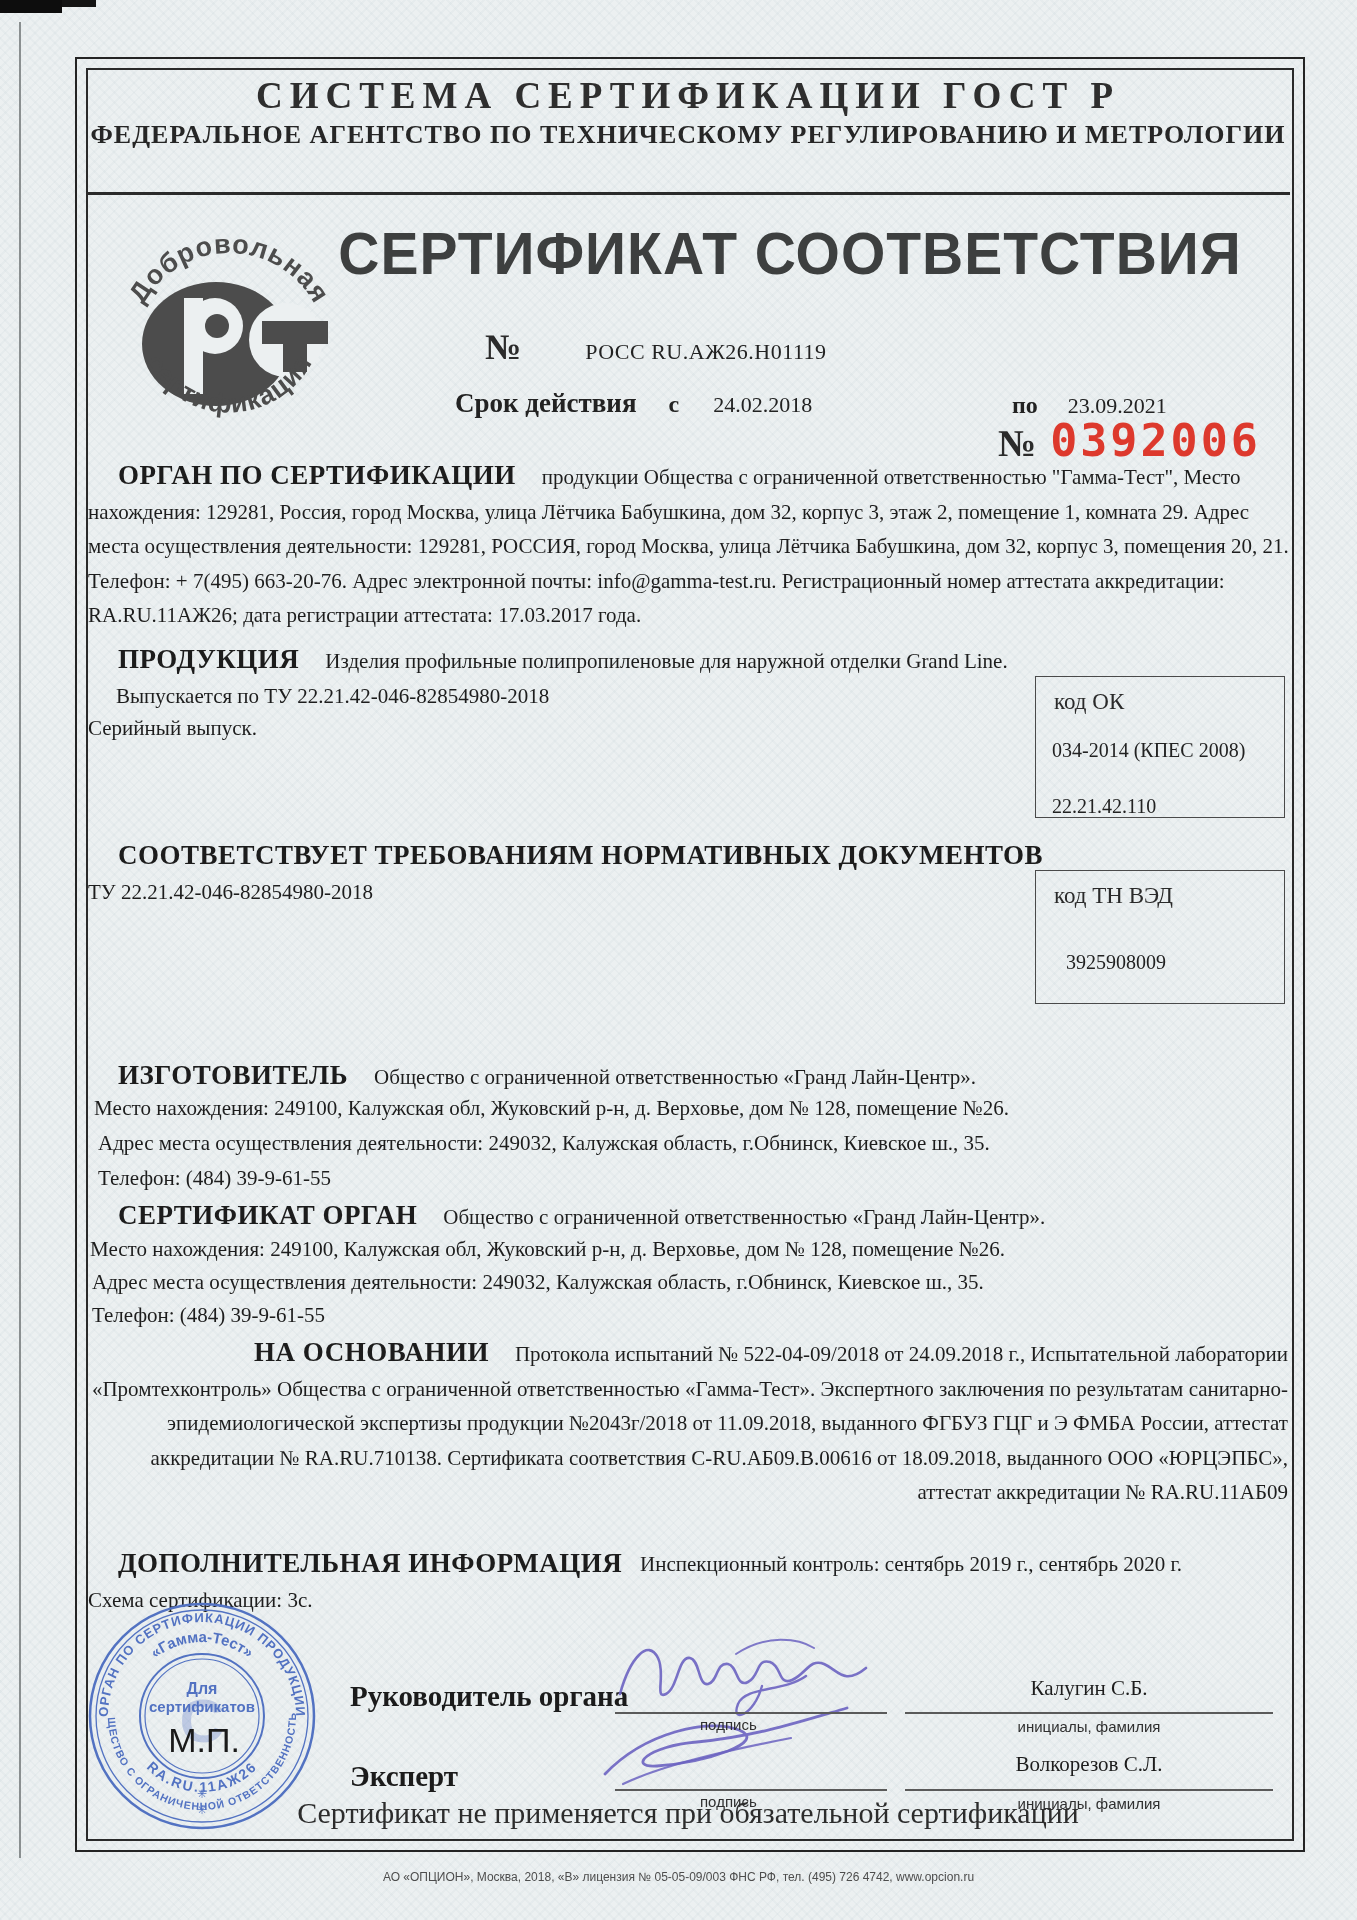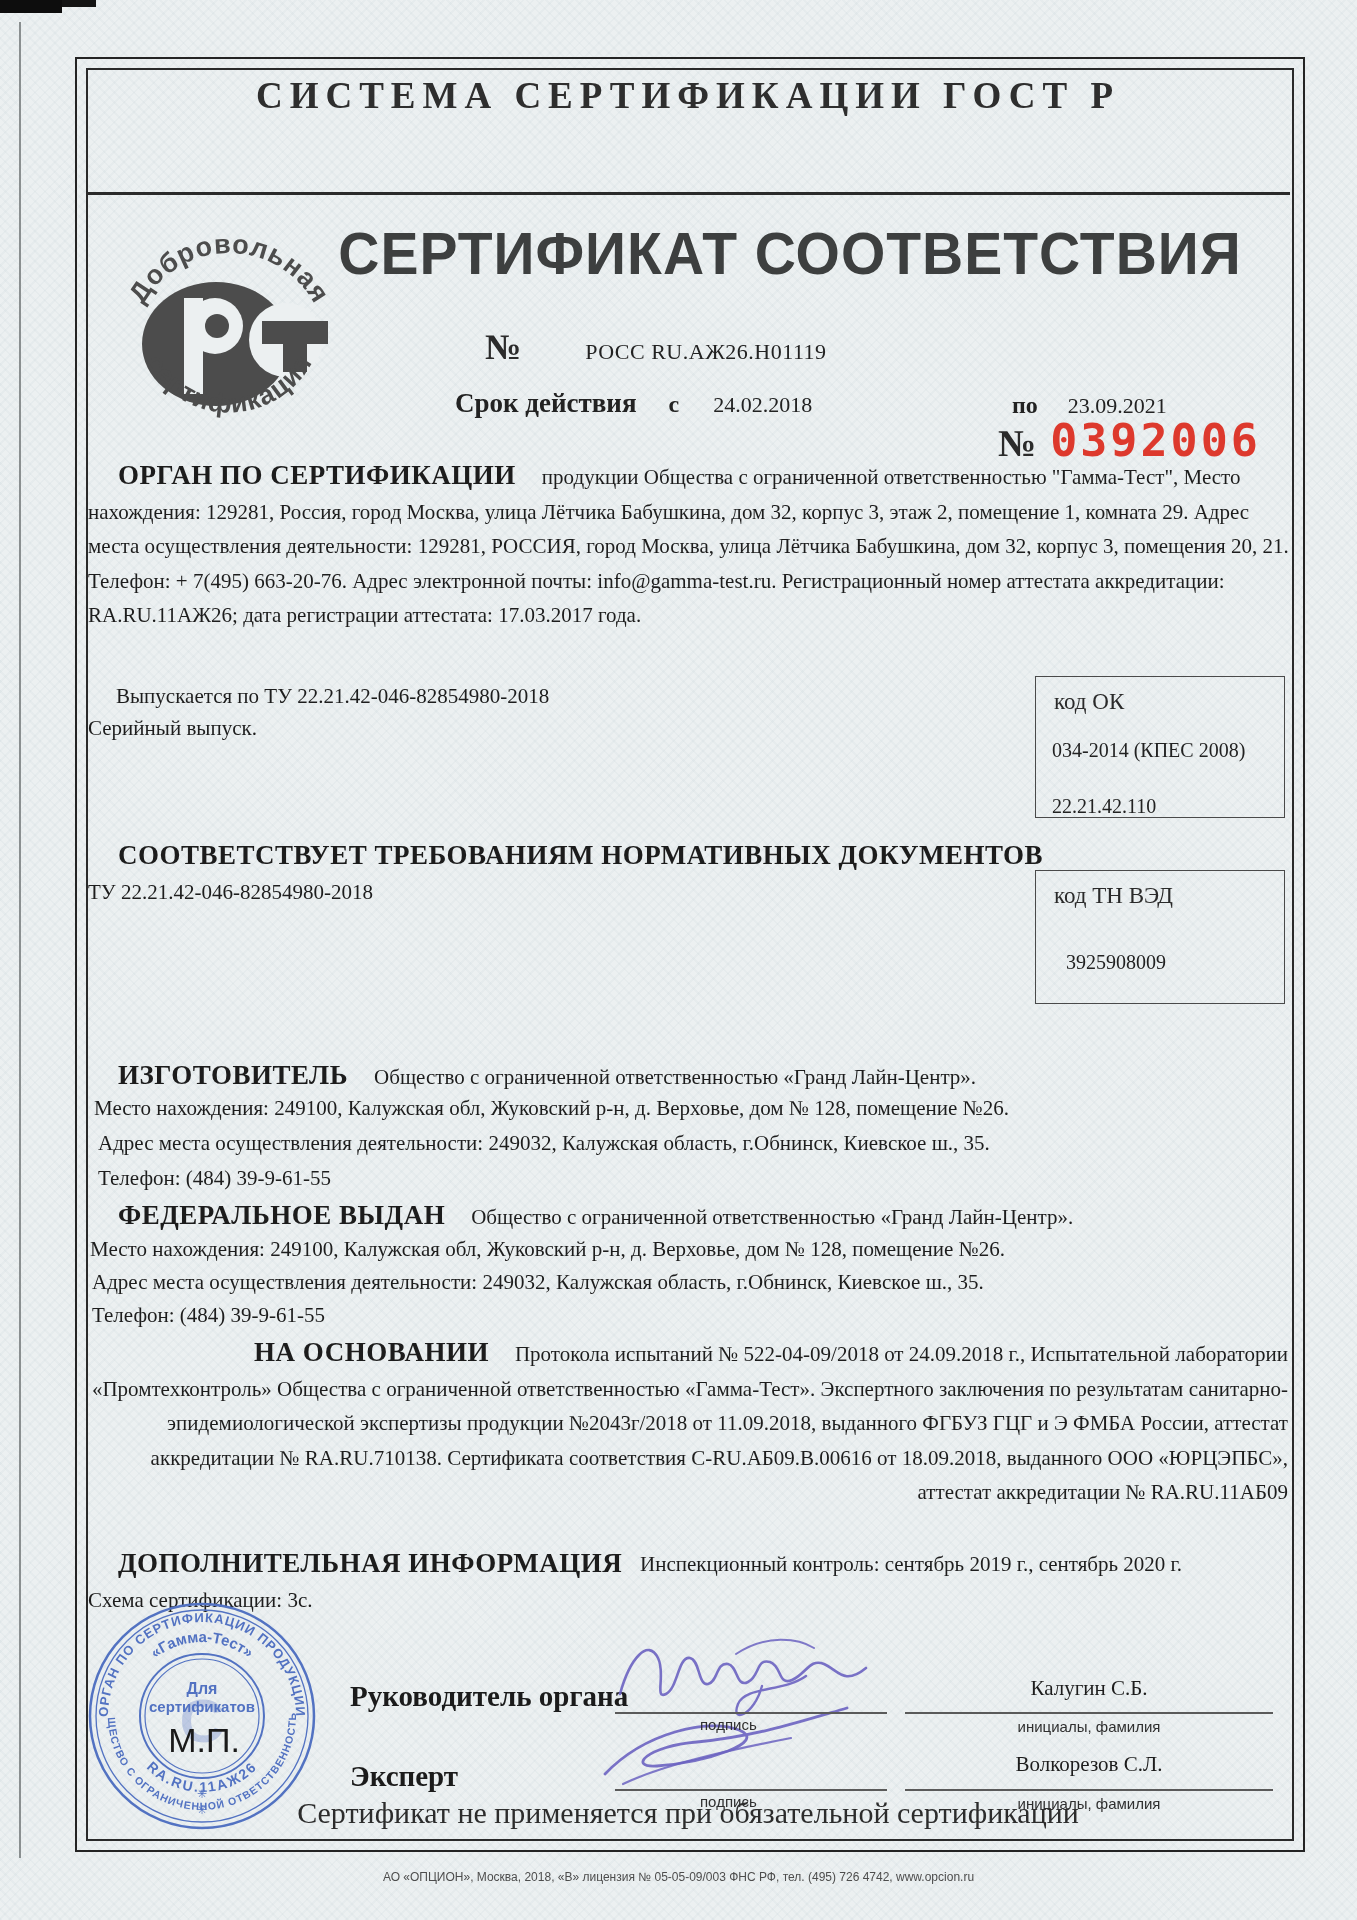--- a/index.html
+++ b/index.html
@@ -54,20 +54,21 @@
 <div class="sheet">
 
   <div class="abs scan-corner"></div>
   <div class="abs scan-corner2"></div>
   <div class="abs scan-line"></div>
 
   <div class="abs frame-outer"></div>
   <div class="abs frame-inner"></div>
 
   <div class="abs title-system">СИСТЕМА СЕРТИФИКАЦИИ ГОСТ Р</div>
+  <div class="abs title-agency">ФЕДЕРАЛЬНОЕ АГЕНТСТВО ПО ТЕХНИЧЕСКОМУ РЕГУЛИРОВАНИЮ И МЕТРОЛОГИИ</div>
   <div class="abs top-divider"></div>
 
   <svg class="abs" style="left:104px;top:222px;" width="250" height="245" viewBox="0 0 250 245">
     <defs>
       <path id="logo-arc-top" d="M 28,128 A 97,97 0 0 1 222,128"></path>
       <path id="logo-arc-bottom" d="M 34,120 A 94,94 0 0 0 216,120"></path>
     </defs>
     <text font-size="27" font-weight="bold" fill="#4c4c4c" letter-spacing="1">
       <textPath href="#logo-arc-top" startOffset="50%" text-anchor="middle">Добровольная</textPath>
     </text>
@@ -99,20 +100,23 @@
   </div>
 
   <div class="abs blank-no">
     <span class="sign">№</span><span class="digits">0392006</span>
   </div>
 
   <p class="abs body-par" style="left:88px;top:458px;width:1205px;">
     <span class="sec-h">ОРГАН ПО СЕРТИФИКАЦИИ</span><span>продукции Общества с ограниченной ответственностью "Гамма-Тест", Место нахождения: 129281, Россия, город Москва, улица Лётчика Бабушкина, дом 32, корпус 3, этаж 2, помещение 1, комната 29. Адрес места осуществления деятельности: 129281, РОССИЯ, город Москва, улица Лётчика Бабушкина, дом 32, корпус 3, помещения 20, 21. Телефон: + 7(495) 663-20-76. Адрес электронной почты: info@gamma-test.ru. Регистрационный номер аттестата аккредитации: RA.RU.11АЖ26; дата регистрации аттестата: 17.03.2017 года.</span>
   </p>
 
+  <p class="abs body-par" style="left:88px;top:642px;width:935px;">
+    <span class="sec-h">ПРОДУКЦИЯ</span><span>Изделия профильные полипропиленовые для наружной отделки Grand Line.</span>
+  </p>
   <div class="abs line" style="left:88px;top:684px;margin-left:28px;">Выпускается по ТУ 22.21.42-046-82854980-2018</div>
   <div class="abs line" style="left:88px;top:716px;">Серийный выпуск.</div>
 
   <div class="abs code-box" style="left:1035px;top:676px;width:248px;height:140px;">
     <div class="cb-label">код ОК</div>
     <div class="cb-v1">034-2014 (КПЕС 2008)</div>
     <div class="cb-v2">22.21.42.110</div>
   </div>
 
   <div class="abs sec-h" style="left:88px;top:840px;">СООТВЕТСТВУЕТ ТРЕБОВАНИЯМ НОРМАТИВНЫХ ДОКУМЕНТОВ</div>
@@ -124,21 +128,21 @@
   </div>
 
   <p class="abs body-par" style="left:88px;top:1058px;width:1205px;">
     <span class="sec-h">ИЗГОТОВИТЕЛЬ</span><span>Общество с ограниченной ответственностью «Гранд Лайн-Центр».</span>
   </p>
   <div class="abs line" style="left:94px;top:1096px;">Место нахождения: 249100, Калужская обл, Жуковский р-н, д. Верховье, дом № 128, помещение №26.</div>
   <div class="abs line" style="left:98px;top:1131px;">Адрес места осуществления деятельности: 249032, Калужская область, г.Обнинск, Киевское ш., 35.</div>
   <div class="abs line" style="left:98px;top:1166px;">Телефон: (484) 39-9-61-55</div>
 
   <p class="abs body-par" style="left:88px;top:1198px;width:1205px;">
-    <span class="sec-h">ФЕДЕРАЛЬНОЕ ВЫДАН</span><span>Общество с ограниченной ответственностью «Гранд Лайн-Центр».</span>
+    <span class="sec-h">СЕРТИФИКАТ ОРГАН</span><span>Общество с ограниченной ответственностью «Гранд Лайн-Центр».</span>
   </p>
   <div class="abs line" style="left:90px;top:1237px;">Место нахождения: 249100, Калужская обл, Жуковский р-н, д. Верховье, дом № 128, помещение №26.</div>
   <div class="abs line" style="left:92px;top:1270px;">Адрес места осуществления деятельности: 249032, Калужская область, г.Обнинск, Киевское ш., 35.</div>
   <div class="abs line" style="left:92px;top:1303px;">Телефон: (484) 39-9-61-55</div>
 
   <p class="abs body-par" style="left:88px;top:1335px;width:1200px;text-align:right;">
     <span class="sec-h">НА ОСНОВАНИИ</span><span>Протокола испытаний № 522-04-09/2018 от 24.09.2018 г., Испытательной лаборатории «Промтехконтроль» Общества с ограниченной ответственностью «Гамма-Тест». Экспертного заключения по результатам санитарно-эпидемиологической экспертизы продукции №2043г/2018 от 11.09.2018, выданного ФГБУЗ ГЦГ и Э ФМБА России, аттестат аккредитации № RA.RU.710138. Сертификата соответствия C-RU.АБ09.В.00616 от 18.09.2018, выданного ООО «ЮРЦЭПБС», аттестат аккредитации № RA.RU.11АБ09</span>
   </p>
 
   <div class="abs sec-h" style="left:88px;top:1548px;">ДОПОЛНИТЕЛЬНАЯ ИНФОРМАЦИЯ</div>

